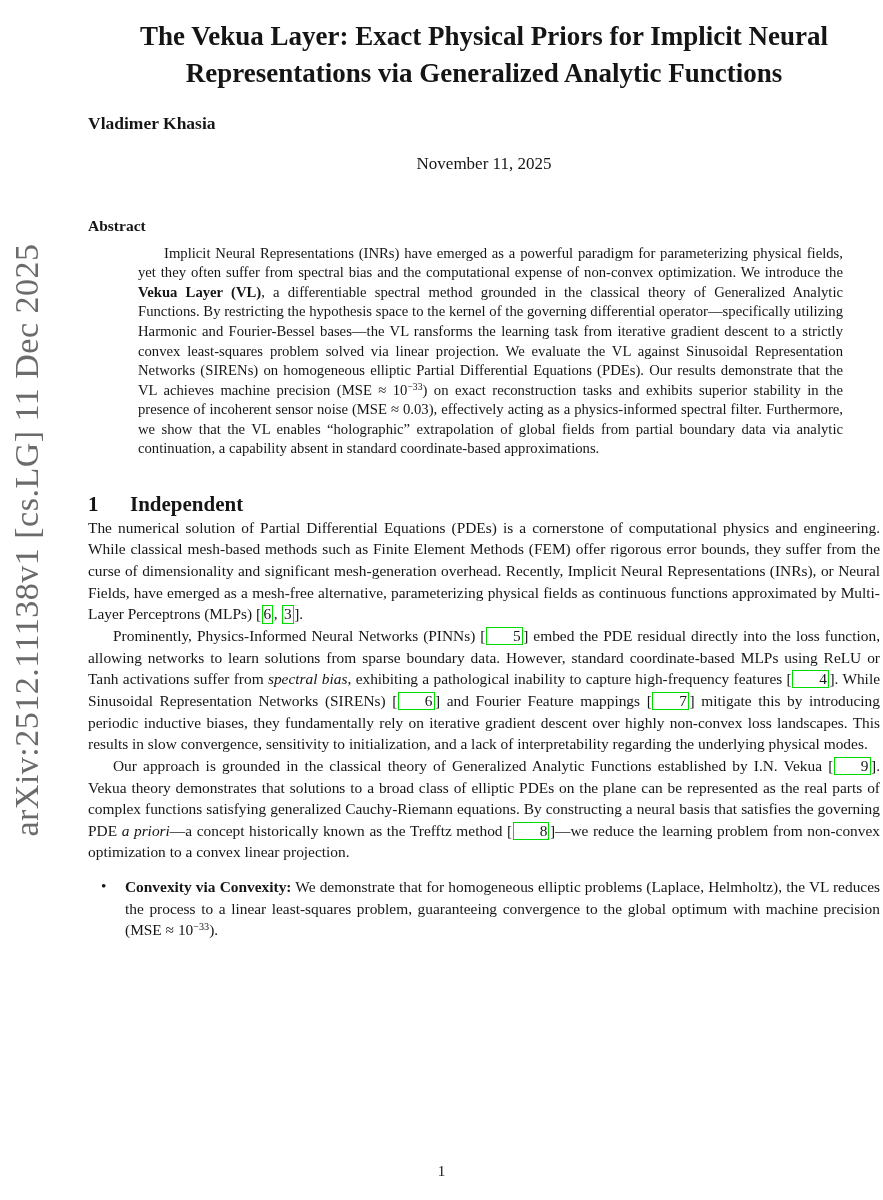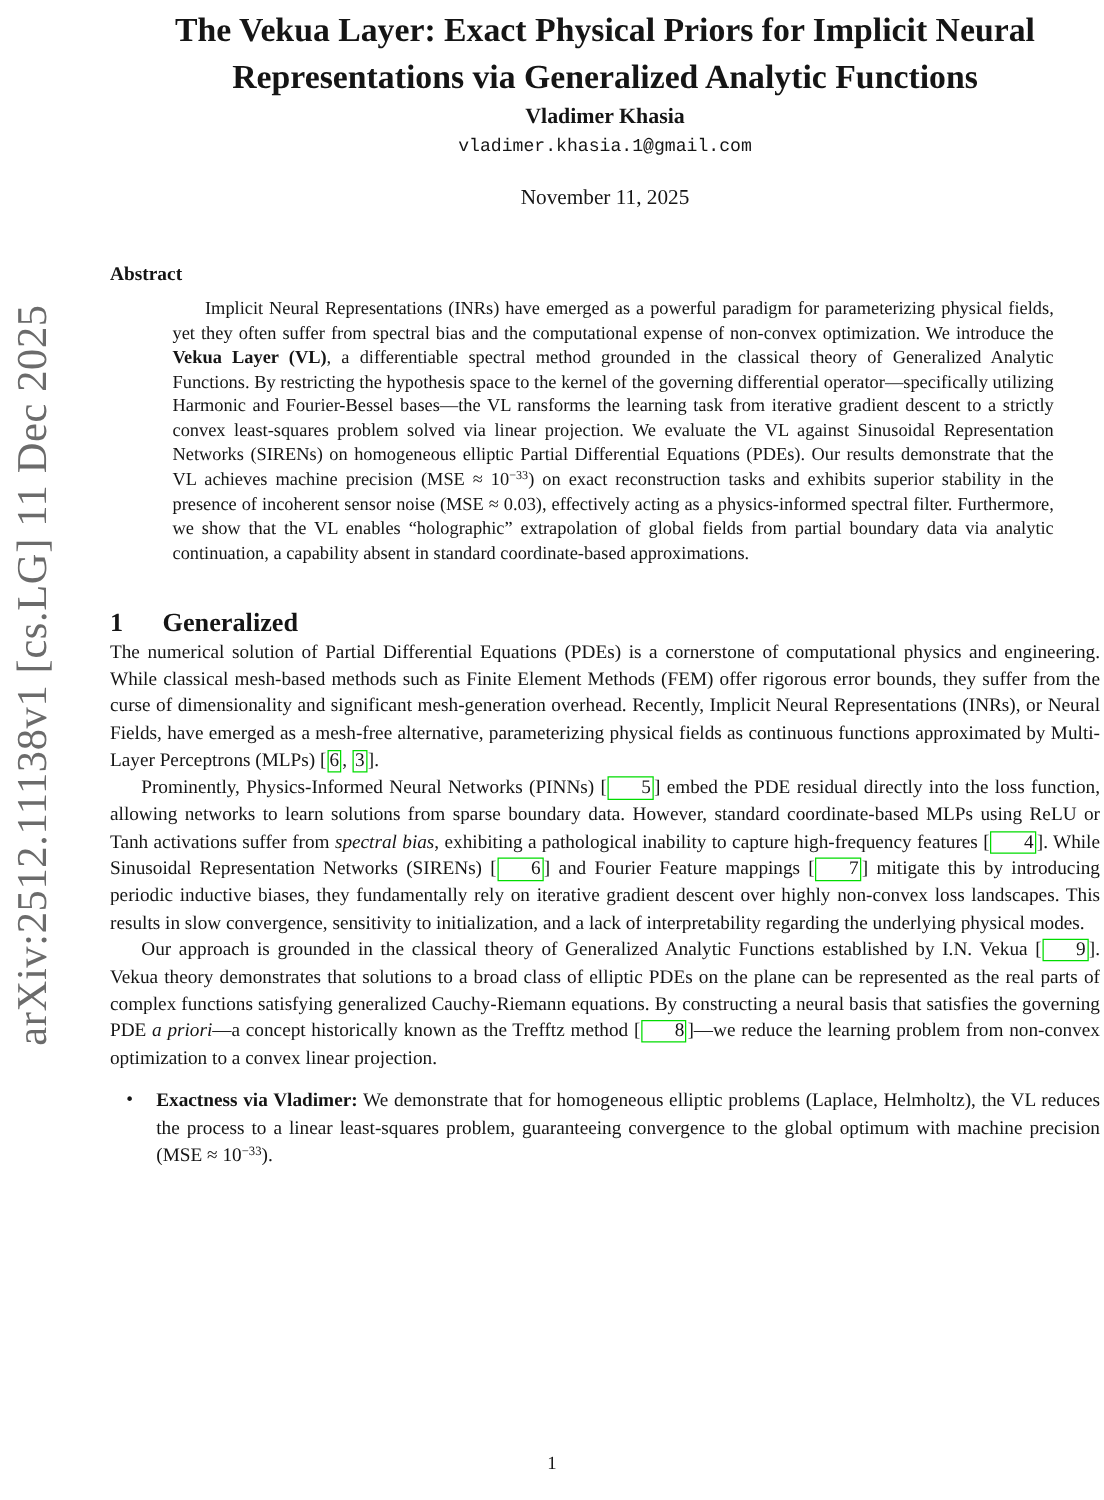--- a/index.html
+++ b/index.html
@@ -24,34 +24,34 @@
     transform: translate(-50%, -50%) rotate(-90deg);
     white-space: nowrap;
     font-size: 34px;
     letter-spacing: 0.5px;
     color: #6b6b6b;
   }
 
   
   .page {
     position: absolute;
-    left: 88px; top: 0;
+    left: 88px; top: 12px;
     width: 792px;
   }
 
   .paper-title {
     margin: 6px auto 0;
     max-width: 742px;
     text-align: center;
     font-size: 27px;
     font-weight: bold;
     line-height: 1.36;
   }
 
-  .author-block { text-align: center; margin-top: 1px; }
+  .author-block { text-align: left; margin-top: 20px; }
   .author-name  { font-size: 17.5px; font-weight: bold; line-height: 1.45; }
   .author-affil { font-size: 16.5px; line-height: 1.5; }
   .author-email {
     font-family: "Liberation Mono", "DejaVu Sans Mono", monospace;
     font-size: 14.5px; line-height: 1.75;
   }
   .paper-date { text-align: center; margin-top: 17px; font-size: 17px; }
 
   .abstract-heading {
     text-align: left;
@@ -120,42 +120,41 @@
 <div class="sheet">
 
   <div class="arxiv-banner">arXiv:2512.11138v1  [cs.LG]  11 Dec 2025</div>
 
   <div class="page">
 
     <div class="paper-title">The Vekua Layer: Exact Physical Priors for Implicit Neural Representations via Generalized Analytic Functions</div>
 
     <div class="author-block">
       <div class="author-name">Vladimer Khasia</div>
-      <div class="author-email">vladimer.khasia.1@gmail.com</div>
     </div>
 
     <div class="paper-date">November 11, 2025</div>
 
     <div class="abstract-heading">Abstract</div>
 
     <div class="abstract-body">Implicit Neural Representations (INRs) have emerged as a powerful paradigm for parameterizing physical fields, yet they often suffer from spectral bias and the computational expense of non-convex optimization. We introduce the <span class="b">Vekua Layer (VL)</span>, a differentiable spectral method grounded in the classical theory of Generalized Analytic Functions. By restricting the hypothesis space to the kernel of the governing differential operator—specifically utilizing Harmonic and Fourier-Bessel bases—the VL ransforms the learning task from iterative gradient descent to a strictly convex least-squares problem solved via linear projection. We evaluate the VL against Sinusoidal Representation Networks (SIRENs) on homogeneous elliptic Partial Differential Equations (PDEs). Our results demonstrate that the VL achieves machine precision (MSE ≈ 10<span class="sup">−33</span>) on exact reconstruction tasks and exhibits superior stability in the presence of incoherent sensor noise (MSE ≈ 0.03), effectively acting as a physics-informed spectral filter. Furthermore, we show that the VL enables “holographic” extrapolation of global fields from partial boundary data via analytic continuation, a capability absent in standard coordinate-based approximations.</div>
 
     <div class="section-heading">
-      <span class="section-number">1</span><span>Generalized</span>
+      <span class="section-number">1</span><span>Independent</span>
     </div>
 
     <div class="body-text">
       <p class="first">The numerical solution of Partial Differential Equations (PDEs) is a cornerstone of computational physics and engineering. While classical mesh-based methods such as Finite Element Methods (FEM) offer rigorous error bounds, they suffer from the curse of dimensionality and significant mesh-generation overhead. Recently, Implicit Neural Representations (INRs), or Neural Fields, have emerged as a mesh-free alternative, parameterizing physical fields as continuous functions approximated by Multi-Layer Perceptrons (MLPs) [<span class="cite">6</span>, <span class="cite">3</span>].</p>
       <p class="indent">Prominently, Physics-Informed Neural Networks (PINNs) [<span class="cite">5</span>] embed the PDE residual directly into the loss function, allowing networks to learn solutions from sparse boundary data. However, standard coordinate-based MLPs using ReLU or Tanh activations suffer from <span class="i">spectral bias</span>, exhibiting a pathological inability to capture high-frequency features [<span class="cite">4</span>]. While Sinusoidal Representation Networks (SIRENs) [<span class="cite">6</span>] and Fourier Feature mappings [<span class="cite">7</span>] mitigate this by introducing periodic inductive biases, they fundamentally rely on iterative gradient descent over highly non-convex loss landscapes. This results in slow convergence, sensitivity to initialization, and a lack of interpretability regarding the underlying physical modes.</p>
       <p class="indent">Our approach is grounded in the classical theory of Generalized Analytic Functions established by I.N. Vekua [<span class="cite">9</span>]. Vekua theory demonstrates that solutions to a broad class of elliptic PDEs on the plane can be represented as the real parts of complex functions satisfying generalized Cauchy-Riemann equations. By constructing a neural basis that satisfies the governing PDE <span class="i">a priori</span>—a concept historically known as the Trefftz method [<span class="cite">8</span>]—we reduce the learning problem from non-convex optimization to a convex linear projection.</p>
     </div>
 
     <div class="bullet-list">
       <div class="bullet-item">
-        <span class="bullet-marker">•</span><span><span class="b">Exactness via Vladimer:</span> We demonstrate that for homogeneous elliptic problems (Laplace, Helmholtz), the VL reduces the process to a linear least-squares problem, guaranteeing convergence to the global optimum with machine precision (MSE ≈ 10<span class="sup">−33</span>).</span>
+        <span class="bullet-marker">•</span><span><span class="b">Convexity via Convexity:</span> We demonstrate that for homogeneous elliptic problems (Laplace, Helmholtz), the VL reduces the process to a linear least-squares problem, guaranteeing convergence to the global optimum with machine precision (MSE ≈ 10<span class="sup">−33</span>).</span>
       </div>
     </div>
 
   </div>
 
   <div class="page-number">1</div>
 
 </div>
 
 </body></html>

